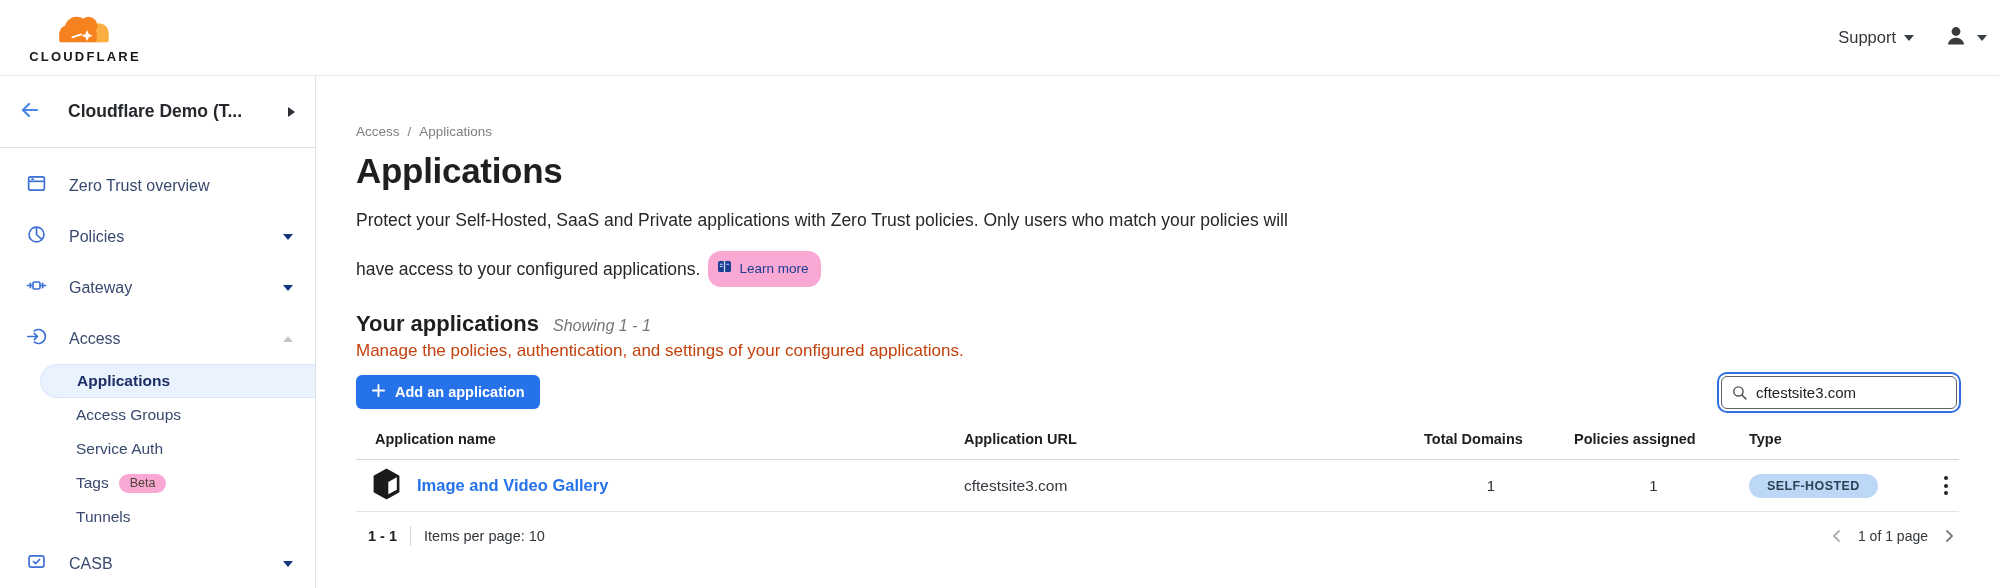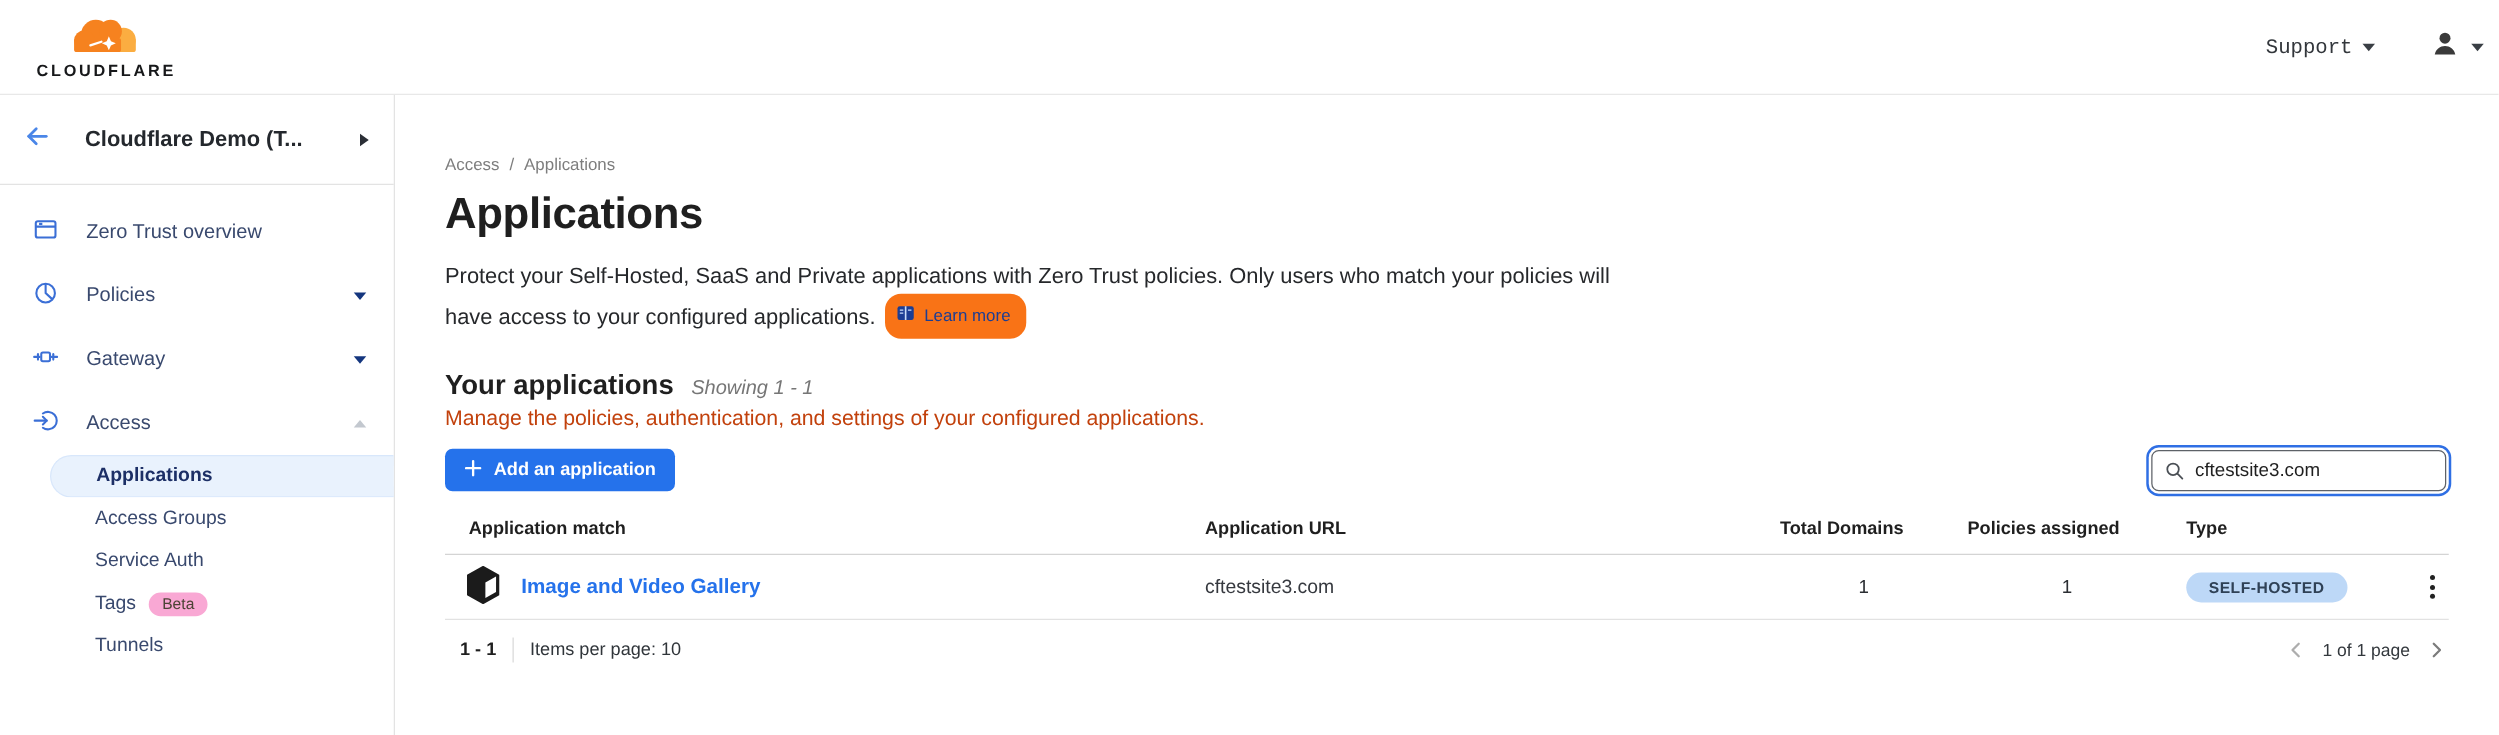--- a/index.html
+++ b/index.html
@@ -4,21 +4,21 @@
 <style>
   * { box-sizing: border-box; margin: 0; padding: 0; }
   html,body { width:1999px; height:588px; overflow:hidden; background:#fff;
     font-family:"Liberation Sans","DejaVu Sans",sans-serif; color:#222; }
 
   
   .topbar { height:76px; display:flex; align-items:center; justify-content:space-between;
     border-bottom:1px solid #e8e8e8; padding:0 10px 0 14px; background:#fff; }
   .logo { display:flex; flex-direction:column; align-items:center; width:110px; cursor:pointer;margin-left:16px; }
   .logo-text { font-size:13px; font-weight:700; letter-spacing:2.2px; color:#17181a; margin-top:1px; }
-  .topbar-right { display:flex; align-items:center; gap:44px; padding-right:2px;font-family:Liberation Mono, monospace; }
+  .topbar-right { display:flex; align-items:center; gap:30px; padding-right:2px; }
   .support { display:flex; align-items:center; gap:8px; font-size:16.5px; color:#33373c; cursor:pointer; }
   .user-menu { display:flex; align-items:center; gap:9px; cursor:pointer; }
 
   .caret { width:0; height:0; border-left:5.5px solid transparent; border-right:5.5px solid transparent;
     border-top:6.5px solid #14367e; }
   .caret.up { border-top:none; border-bottom:6.5px solid #c3c8cf; }
   .caret.dark { border-top-color:#3a3f45; }
   .tri-right { width:0; height:0; border-top:5.5px solid transparent; border-bottom:5.5px solid transparent;
     border-left:7px solid #2b2f36; }
 
@@ -39,23 +39,23 @@
   .beta-badge { margin-left:10px; background:#f9a8d4; color:#4c4335; font-size:12.5px;
     padding:2.5px 11px; border-radius:11px; }
   .nav-item.casb { margin-top:4px; }
 
   
   .main { flex:1; padding:48px 40px 0 40px; }
   .breadcrumb { font-size:13.5px; color:#7d7d7d; display:flex; gap:8px; }
   .breadcrumb .crumb { cursor:pointer; }
   h1.page-title { margin-top:12px; font-size:35px; font-weight:700; color:#1f1f1f; letter-spacing:-0.3px; }
   .page-desc { margin-top:14px; font-size:17.5px; line-height:30px; color:#26282b; max-width:945px; }
-  .learn-more { display:inline-flex; align-items:center; gap:7px; background:#f97316; color:#1b3d94;
+  .learn-more { display:inline-flex; align-items:center; gap:7px; background:#f9a8d4; color:#1b3d94;
     font-size:13.5px; font-weight:500; padding:3px 13px 3px 9px; border-radius:13px; margin-left:8px;
-    cursor:pointer; vertical-align:2px; }
+    cursor:pointer; vertical-align:2px;margin-top:16px; }
 
   .section-head { margin-top:24px; display:flex; align-items:baseline; gap:14px; }
   .section-title { font-size:22px; font-weight:700; color:#1f1f1f; }
   .showing { font-size:16px; font-style:italic; color:#767676; }
   .section-sub { margin-top:4px; font-size:17px; color:#c2410c; }
 
   .toolbar { margin-top:14px; display:flex; align-items:center; justify-content:space-between; }
   .add-btn { display:inline-flex; align-items:center; gap:9px; background:#2572eb; color:#fff;
     border:none; height:34px; padding:0 15px; border-radius:6px; font-size:14.5px; font-weight:700;
     font-family:inherit; cursor:pointer; }
@@ -203,20 +203,30 @@
         <span>Service Auth</span>
       </div>
       <div class="sub-item">
         <span>Tags</span>
         <span class="beta-badge">Beta</span>
       </div>
       <div class="sub-item">
         <span>Tunnels</span>
       </div>
 
+      <div class="nav-item casb">
+        <span>
+          <svg width="21" height="21" viewBox="0 0 24 24" fill="none" stroke="#3b6fd6" stroke-width="1.9" stroke-linecap="round" stroke-linejoin="round">
+            <rect x="3.5" y="5.5" width="17" height="13" rx="2.5"></rect>
+              <path d="M8.5 12l2.5 2.5 4.5-4.8"></path>
+          </svg>
+        </span>
+        <span class="label">CASB</span>
+        <span class="caret"></span>
+      </div>
     </nav>
   </aside>
 
   <main class="main">
     <div class="breadcrumb">
       <span class="crumb">Access</span>
       <span>/</span>
       <span>Applications</span>
     </div>
 
@@ -252,21 +262,21 @@
             <circle cx="10.5" cy="10.5" r="6.5"></circle>
               <path d="M15.5 15.5 21 21"></path>
           </svg>
         </span>
         <input class="search-input" type="text" value="cftestsite3.com" style="">
       </div>
     </div>
 
     <div class="table">
       <div class="t-head">
-        <span class="th first">Application match</span>
+        <span class="th first">Application name</span>
         <span class="th">Application URL</span>
         <span class="th">Total Domains</span>
         <span class="th">Policies assigned</span>
         <span class="th">Type</span>
         <span class="th"></span>
       </div>
 
       <div class="t-row">
         <span class="cell name">
           <span>

